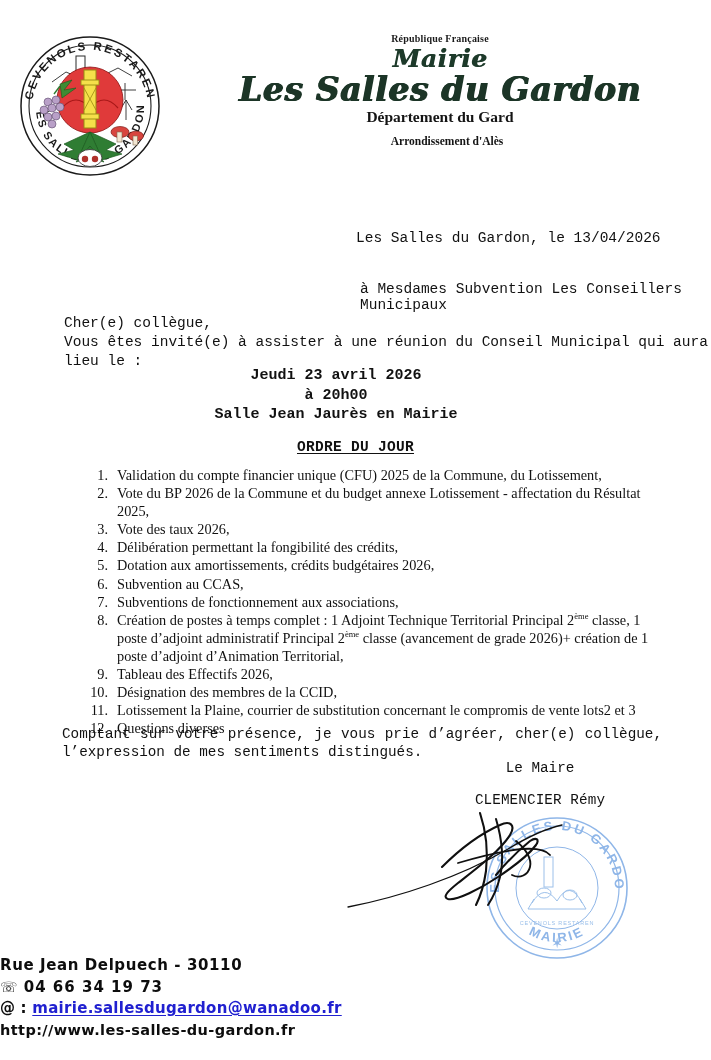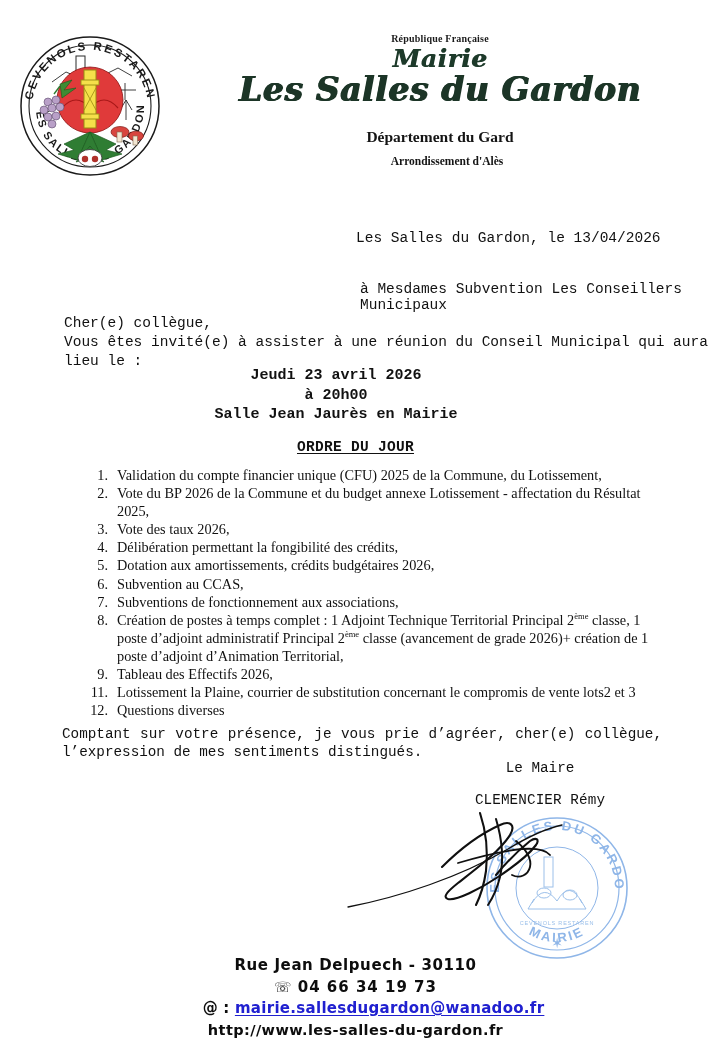--- a/index.html
+++ b/index.html
@@ -68,21 +68,21 @@
     line-height: 1.1;
     letter-spacing: 0.6px;
     margin-top: -2px;
     text-shadow: 0.9px 0 0 #1c3527, -0.4px 0 0 #1c3527;
   }
   .lh-departement {
     font-weight: bold;
     font-size: 15.5px;
     color: #141414;
     line-height: 1.15;
-    margin-top: 20px;
+    margin-top: 0;
   }
   .lh-arrondissement {
     font-weight: bold;
     font-size: 11.5px;
     color: #141414;
     line-height: 1.15;
     margin-top: 9px;
     padding-left: 14px;
   }
 
@@ -214,41 +214,39 @@
     left: 0;
     top: 0;
   }
 
   
   #footer-block {
     position: absolute;
     left: 0;
     top: 955px;
     width: 711px;
-    text-align: center;
     font-family: "DejaVu Sans", "Liberation Sans", sans-serif;
   }
   .foot-line {
     font-weight: bold;
     font-size: 15px;
     line-height: 21.5px;
     color: #0d0d0d;
     letter-spacing: 0.6px;
   }
   .foot-line.phone {
     font-size: 15px;
     letter-spacing: 1px;
   }
   .foot-line .tel-glyph {
     font-size: 14px;
     letter-spacing: 0;
   }
   .foot-line.email-line {
     letter-spacing: 0.2px;
-    padding-left: 36px;
   }
   #footer-email {
     color: #2020d0;
     text-decoration: underline;
     text-underline-offset: 1.5px;
     font-weight: bold;
     letter-spacing: 0.3px;
   }
   .foot-line.website {
     font-size: 14.5px;
@@ -373,20 +371,21 @@
   <ol id="agenda-list">
       <li><span class="num">1.</span><span>Validation du compte financier unique (CFU) 2025 de la Commune, du Lotissement,</span></li>
       <li><span class="num">2.</span><span>Vote du BP 2026 de la Commune et du budget annexe Lotissement - affectation du Résultat 2025,</span></li>
       <li><span class="num">3.</span><span>Vote des taux 2026,</span></li>
       <li><span class="num">4.</span><span>Délibération permettant la fongibilité des crédits,</span></li>
       <li><span class="num">5.</span><span>Dotation aux amortissements, crédits budgétaires 2026,</span></li>
       <li><span class="num">6.</span><span>Subvention au CCAS,</span></li>
       <li><span class="num">7.</span><span>Subventions de fonctionnement aux associations,</span></li>
       <li><span class="num">8.</span><span>Création de postes à temps complet : 1 Adjoint Technique Territorial Principal 2<sup>ème</sup> classe, 1 poste d’adjoint administratif Principal 2<sup>ème</sup> classe (avancement de grade 2026)+ création de 1 poste d’adjoint d’Animation Territorial,</span></li>
       <li><span class="num">9.</span><span>Tableau des Effectifs 2026,</span></li>
+      <li><span class="num">10.</span><span>Désignation des membres de la CCID,</span></li>
       <li><span class="num">11.</span><span>Lotissement la Plaine, courrier de substitution concernant le compromis de vente lots2 et 3</span></li>
       <li><span class="num">12.</span><span>Questions diverses</span></li>
     </ol>
 
   <div id="closing-paragraph" class="body-text">Comptant sur votre présence, je vous prie d’agréer, cher(e) collègue, l’expression de mes sentiments distingués.</div>
 
   <div id="signature-title" class="body-text">Le Maire</div>
 
   <div id="signature-name" class="body-text">CLEMENCIER Rémy</div>
 

